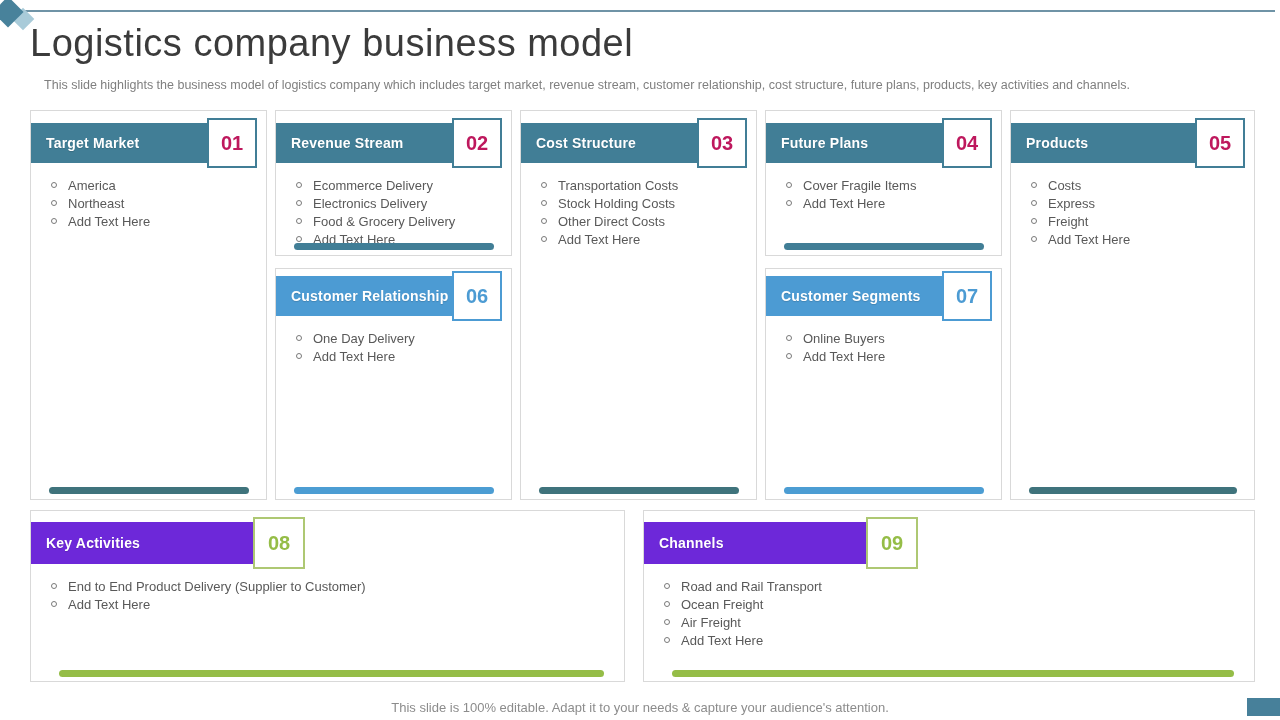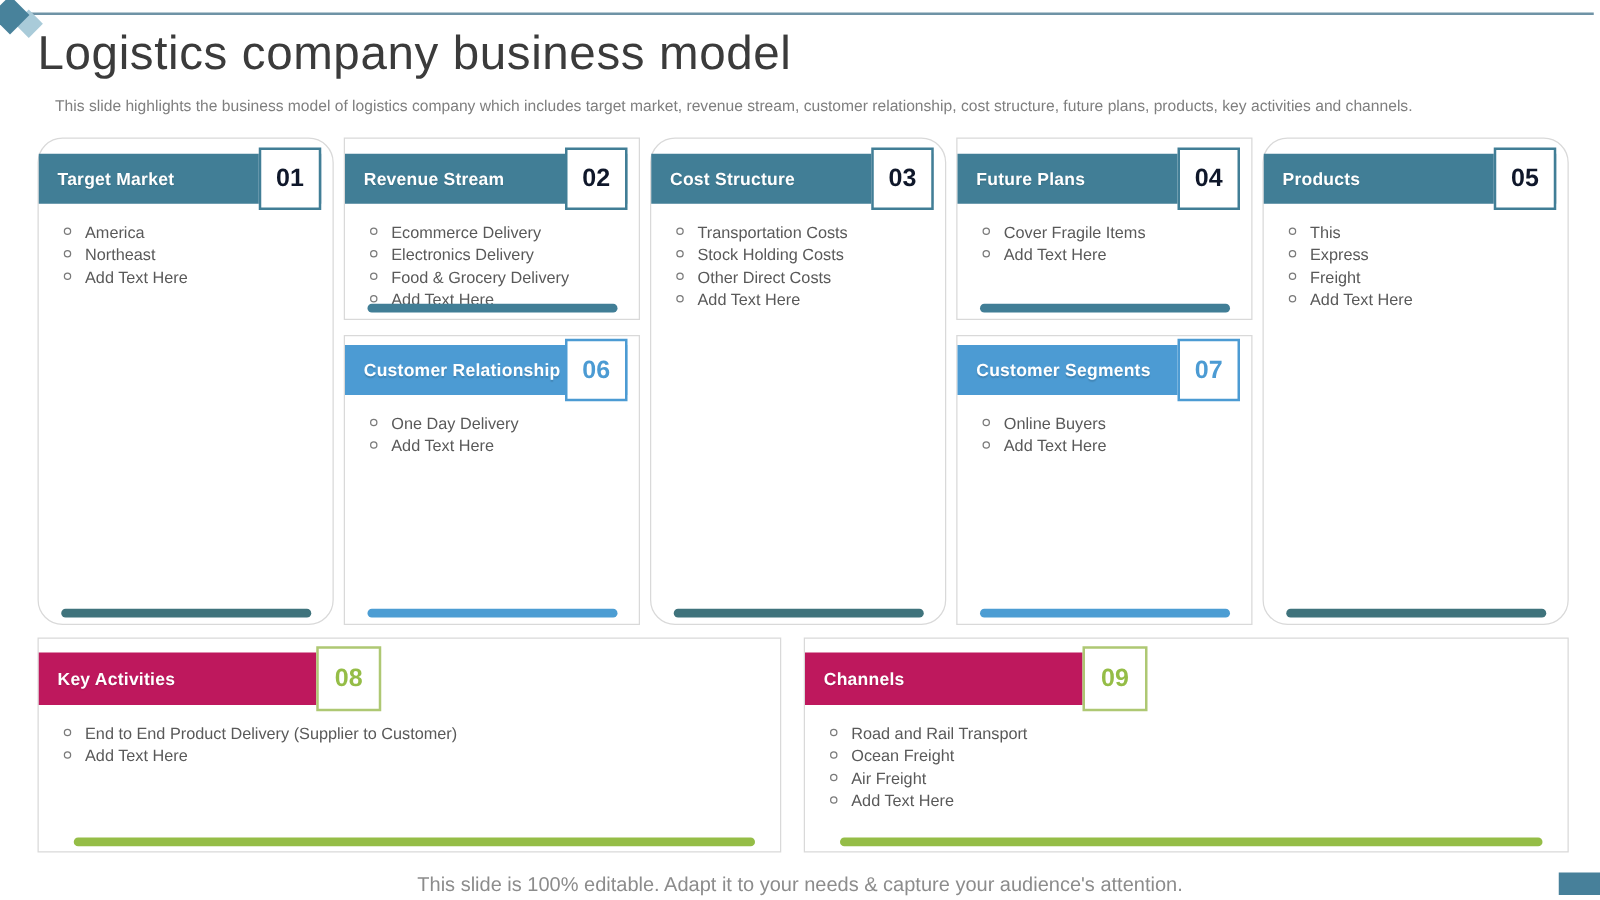--- a/index.html
+++ b/index.html
@@ -27,21 +27,21 @@
   }
 
   
   .grid-top { position:absolute; left:30px; top:110px; width:1225px; height:390px; display:flex; gap:8px; }
   .col { display:flex; flex-direction:column; width:237px; gap:12px; }
   .col.last { flex:1; }
   .grid-bottom { position:absolute; left:30px; top:510px; width:1225px; height:172px; display:flex; gap:18px; }
 
   
   .card { position:relative; background:#fff; border:1px solid #d9d9d9; }
-  .card.tall { height:100%;border-radius:20px; }
+  .card.tall { height:100%; }
   .card.short { height:146px; }
   .card.fill { flex:1; }
   .card.wide-a { width:595px; height:172px; }
   .card.wide-b { flex:1; height:172px; }
 
   .header-row { position:relative; height:40px; margin-top:12px; }
   .row2 .header-row { margin-top:7px; }
   .grid-bottom .header-row { height:42px; margin-top:11px; width:274px; }
 
   .header-bar {
@@ -55,22 +55,22 @@
   .num-box {
     position:absolute; right:9px; top:-5px; width:50px; height:50px;
     background:#ffffff; border:2px solid; z-index:3;
     display:flex; align-items:center; justify-content:center;
     font-size:20px; font-weight:700;
   }
   .grid-bottom .num-box { right:0; width:52px; height:52px; }
 
   .t-teal  .header-bar { background:#417e96; }
   .t-blue  .header-bar { background:#4c9bd3; }
-  .t-green .header-bar { background:#be185d; }
-  .t-teal  .num-box { border-color:#417e96; color:#0f172a; }
+  .t-green .header-bar { background:#6d28d9; }
+  .t-teal  .num-box { border-color:#417e96; color:#be185d; }
   .t-blue  .num-box { border-color:#4c9bd3; color:#4c9bd3; }
   .t-green .num-box { border-color:#aec873; color:#95bd47; }
 
   ul.items { list-style:none; margin:0; padding:14px 8px 0 20px; }
   ul.items li {
     position:relative; padding-left:17px; margin-bottom:1px;
     font-size:13px; line-height:17px; color:#595959;
   }
   .bullet {
     position:absolute; left:0; top:5px; width:6px; height:6px;
@@ -79,21 +79,21 @@
 
   .accent { position:absolute; left:18px; right:17px; bottom:5px; height:7px; border-radius:4px; }
   .grid-bottom .accent { left:28px; right:20px; bottom:4px; }
   .accent-tealdark { background:#3f737c; }
   .accent-teal     { background:#417e96; }
   .accent-blue     { background:#4c9dd3; }
   .accent-green    { background:#95bd47; }
 
   .footer {
     position:absolute; left:0; right:0; top:700px;
-    text-align:center; font-size:16px; color:#8c8c8c;
+    text-align:center; font-size:13px; color:#8c8c8c;
   }
   .corner-rect { position:absolute; right:0; top:698px; width:33px; height:18px; background:#47809a; }
 </style>
 </head>
 <body>
 
 <div class="slide">
 
   <div class="top-line"></div>
   <div class="diamond diamond-light"></div>
@@ -217,21 +217,21 @@
       <section class="card tall t-teal">
         <div class="header-row">
           <div class="header-bar">
             <span class="card-title">Products</span>
           </div>
           <div class="num-box">
             <span>05</span>
           </div>
         </div>
         <ul class="items">
-          <li><span class="bullet"></span><span>This</span></li>
+          <li><span class="bullet"></span><span>Costs</span></li>
           <li><span class="bullet"></span><span>Express</span></li>
           <li><span class="bullet"></span><span>Freight</span></li>
           <li><span class="bullet"></span><span>Add Text Here</span></li>
         </ul>
         <div class="accent accent-tealdark"></div>
       </section>
     </div>
   </div>
 
   <div class="grid-bottom">

